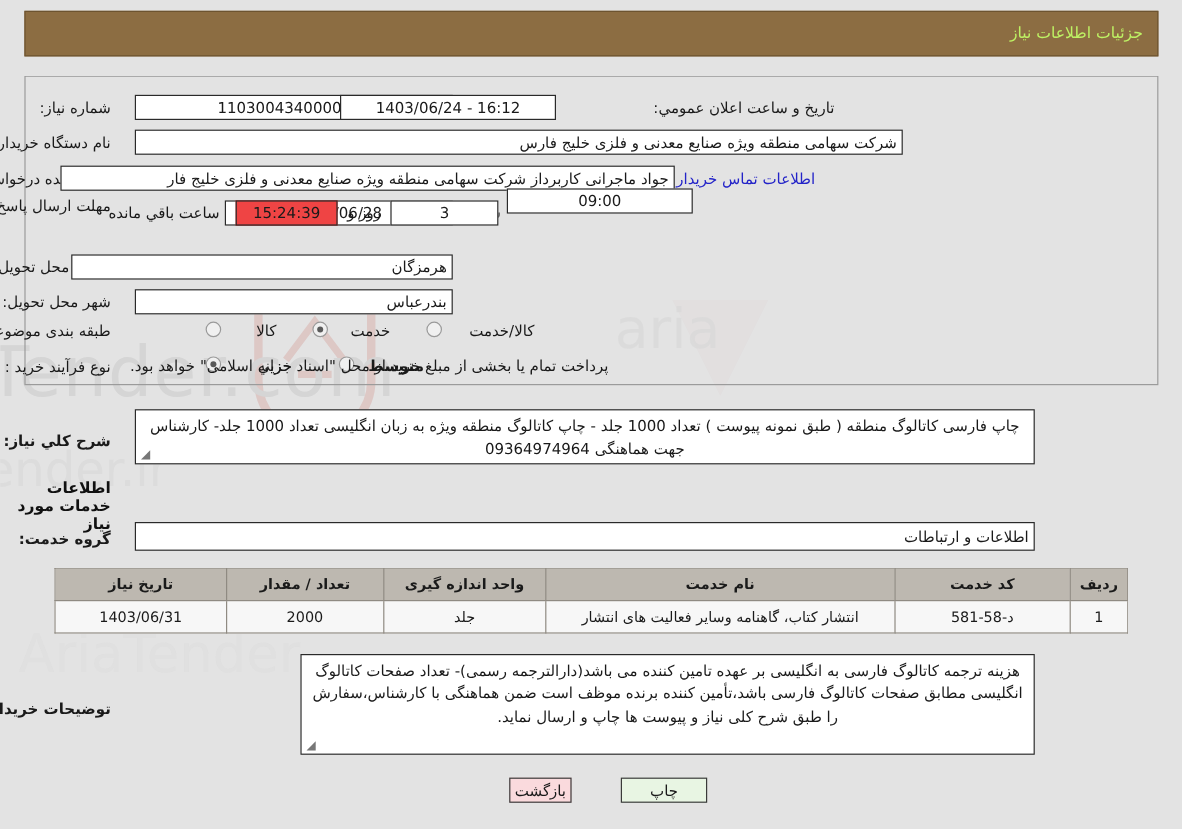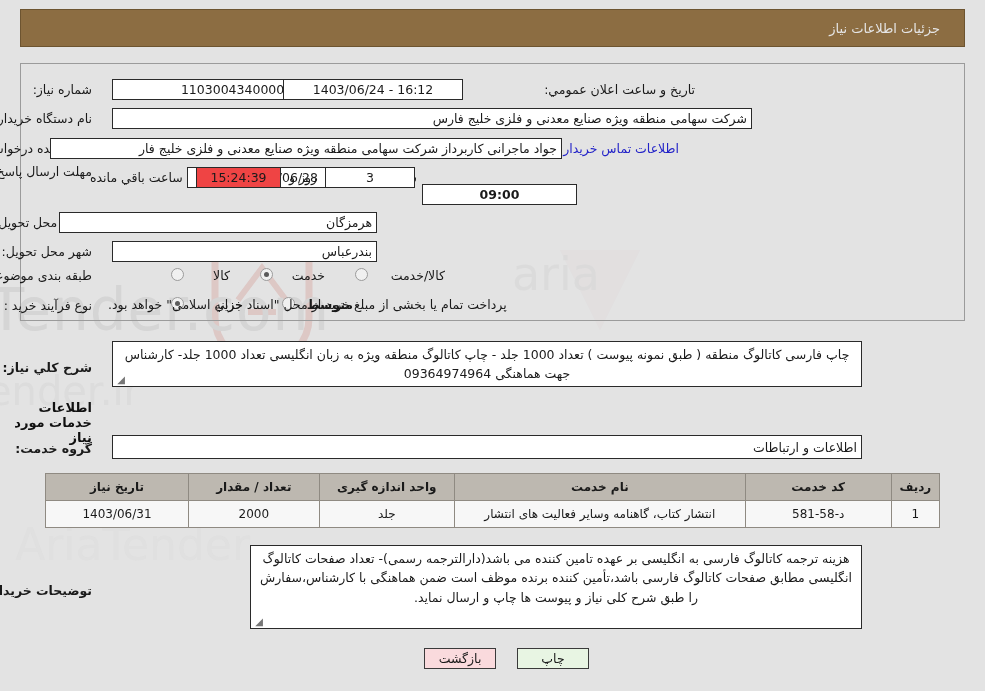--- a/index.html
+++ b/index.html
@@ -34,23 +34,23 @@
     height: 38px;
     background: #8c6d42;
     border: 1px solid #6d5430;
     box-sizing: border-box;
     display: flex;
     align-items: center;
     justify-content: flex-start;
     z-index: 3;
   }
   .header-title {
-    color: #e5e5e5;
+    color: #bef264;
     font-size: 13px;
-    padding-right: 24px;
+    padding-right: 12px;
     letter-spacing: .2px;
   }
 
   
   .panel {
     position: absolute;
     border: 1px solid #9b9b9b;
     background: transparent;
     box-sizing: border-box;
     z-index: 2;
@@ -179,21 +179,21 @@
     box-sizing: border-box;
     font-size: 12.5px;
     color: #1a1a1a;
     display: flex;
     align-items: center;
     justify-content: center;
     cursor: pointer;
     z-index: 5;
   }
   #btn-print  { top: 648px; left: 517px; width: 72px; height: 21px; background: #e8f5e3; }
-  #btn-back   { top: 648px; left: 424px; width: 72px; height: 21px; background: #fadadd; }
+  #btn-back   { top: 648px; left: 424px; width: 52px; height: 21px; background: #fadadd; }
 </style>
 </head>
 <body>
 
 <div id="page">
 
   <svg class="watermark" viewBox="0 0 985 691">
     <g opacity="0.16">
       <path d="M215 248 L215 318 Q215 352 262 372 Q309 352 309 318 L309 248 Z" fill="none" stroke="#c0392b" stroke-width="7"></path>
       <path d="M238 300 L262 268 L286 300 M248 312 L276 312" fill="none" stroke="#c0392b" stroke-width="6"></path>
@@ -222,21 +222,21 @@
 
   <div class="lbl" style="top:141px; right:893px;">ایجاد کننده درخواست:</div>
   <div class="fld rightal" style="top:138px; right:423px; width:512px; height:21px;">جواد ماجرانی کاربرداز شرکت سهامی منطقه ویژه صنایع معدنی و فلزی خلیج فار</div>
   <div class="link" style="top:141px; right:306px;">اطلاعات تماس خریدار</div>
 
   <div class="lbl" style="top:164px; right:893px; line-height:1.35;">
     <span>مهلت ارسال پاسخ: تا تاریخ:</span>
   </div>
   <div class="fld center" style="top:167px; right:608px; width:190px; height:21px;">1403/06/28</div>
   <div class="lbl" style="top:170px; right:568px;">ساعت</div>
-  <div class="fld center" style="top:184px; right:408px; width:155px; height:21px;font-weight:bold;">09:00</div>
+  <div class="fld center" style="top:157px; right:408px; width:155px; height:21px;">09:00</div>
   <div class="fld center" style="top:167px; right:auto; left:325px; width:90px; height:21px;">3</div>
   <div class="lbl" style="top:170px; right:auto; left:289px;">روز و</div>
   <div class="fld center yellow" style="top:167px; right:auto; left:196px; width:85px; height:21px;">15:24:39</div>
   <div class="lbl" style="top:170px; right:auto; left:90px;">ساعت باقي مانده</div>
 
   <div class="lbl" style="top:215px; right:893px;">استان محل تحویل:</div>
   <div class="fld rightal" style="top:212px; right:608px; width:318px; height:21px;">هرمزگان</div>
 
   <div class="lbl" style="top:244px; right:893px;">شهر محل تحویل:</div>
   <div class="fld rightal" style="top:241px; right:608px; width:265px; height:21px;">بندرعباس</div>

